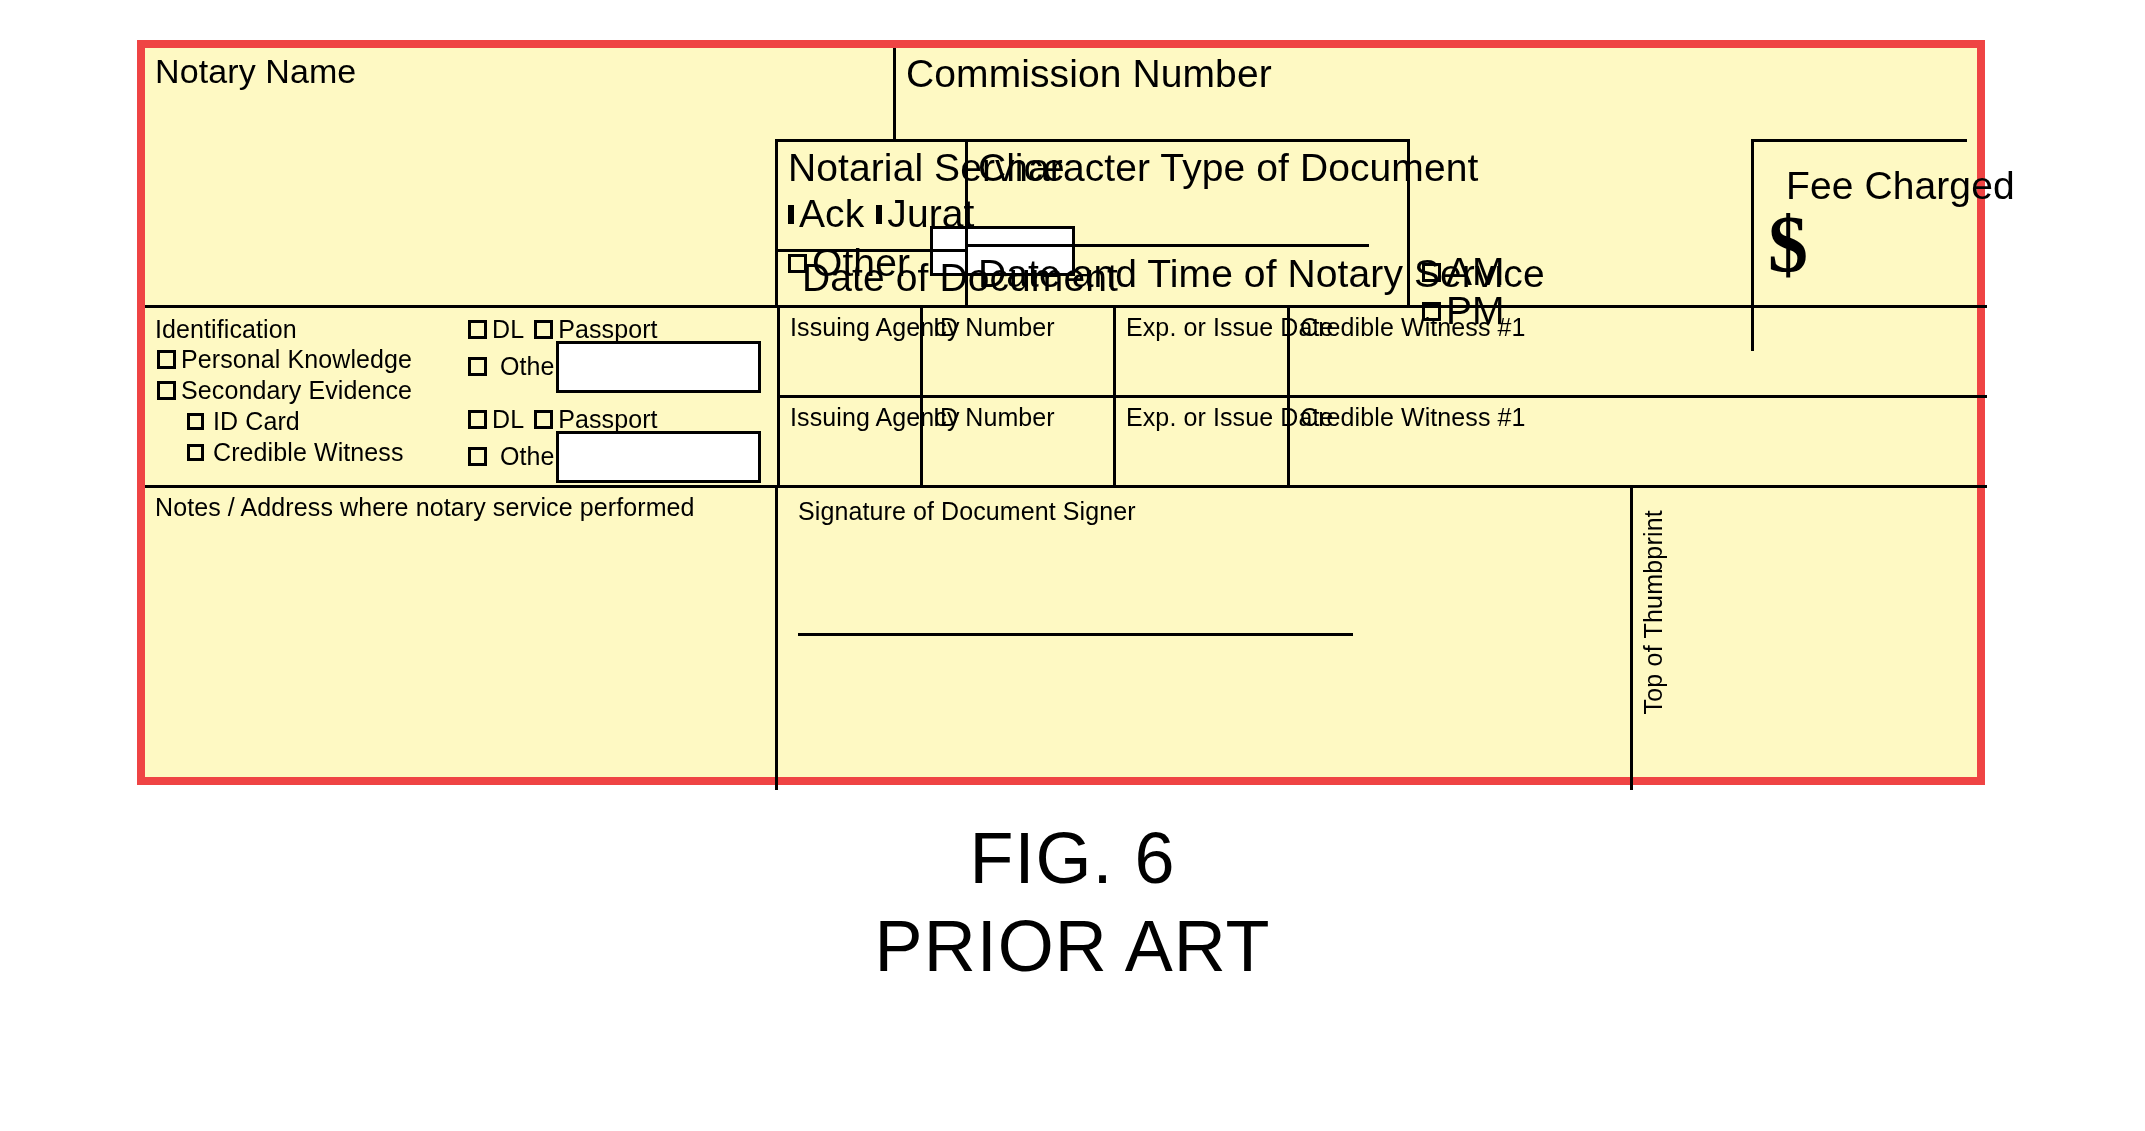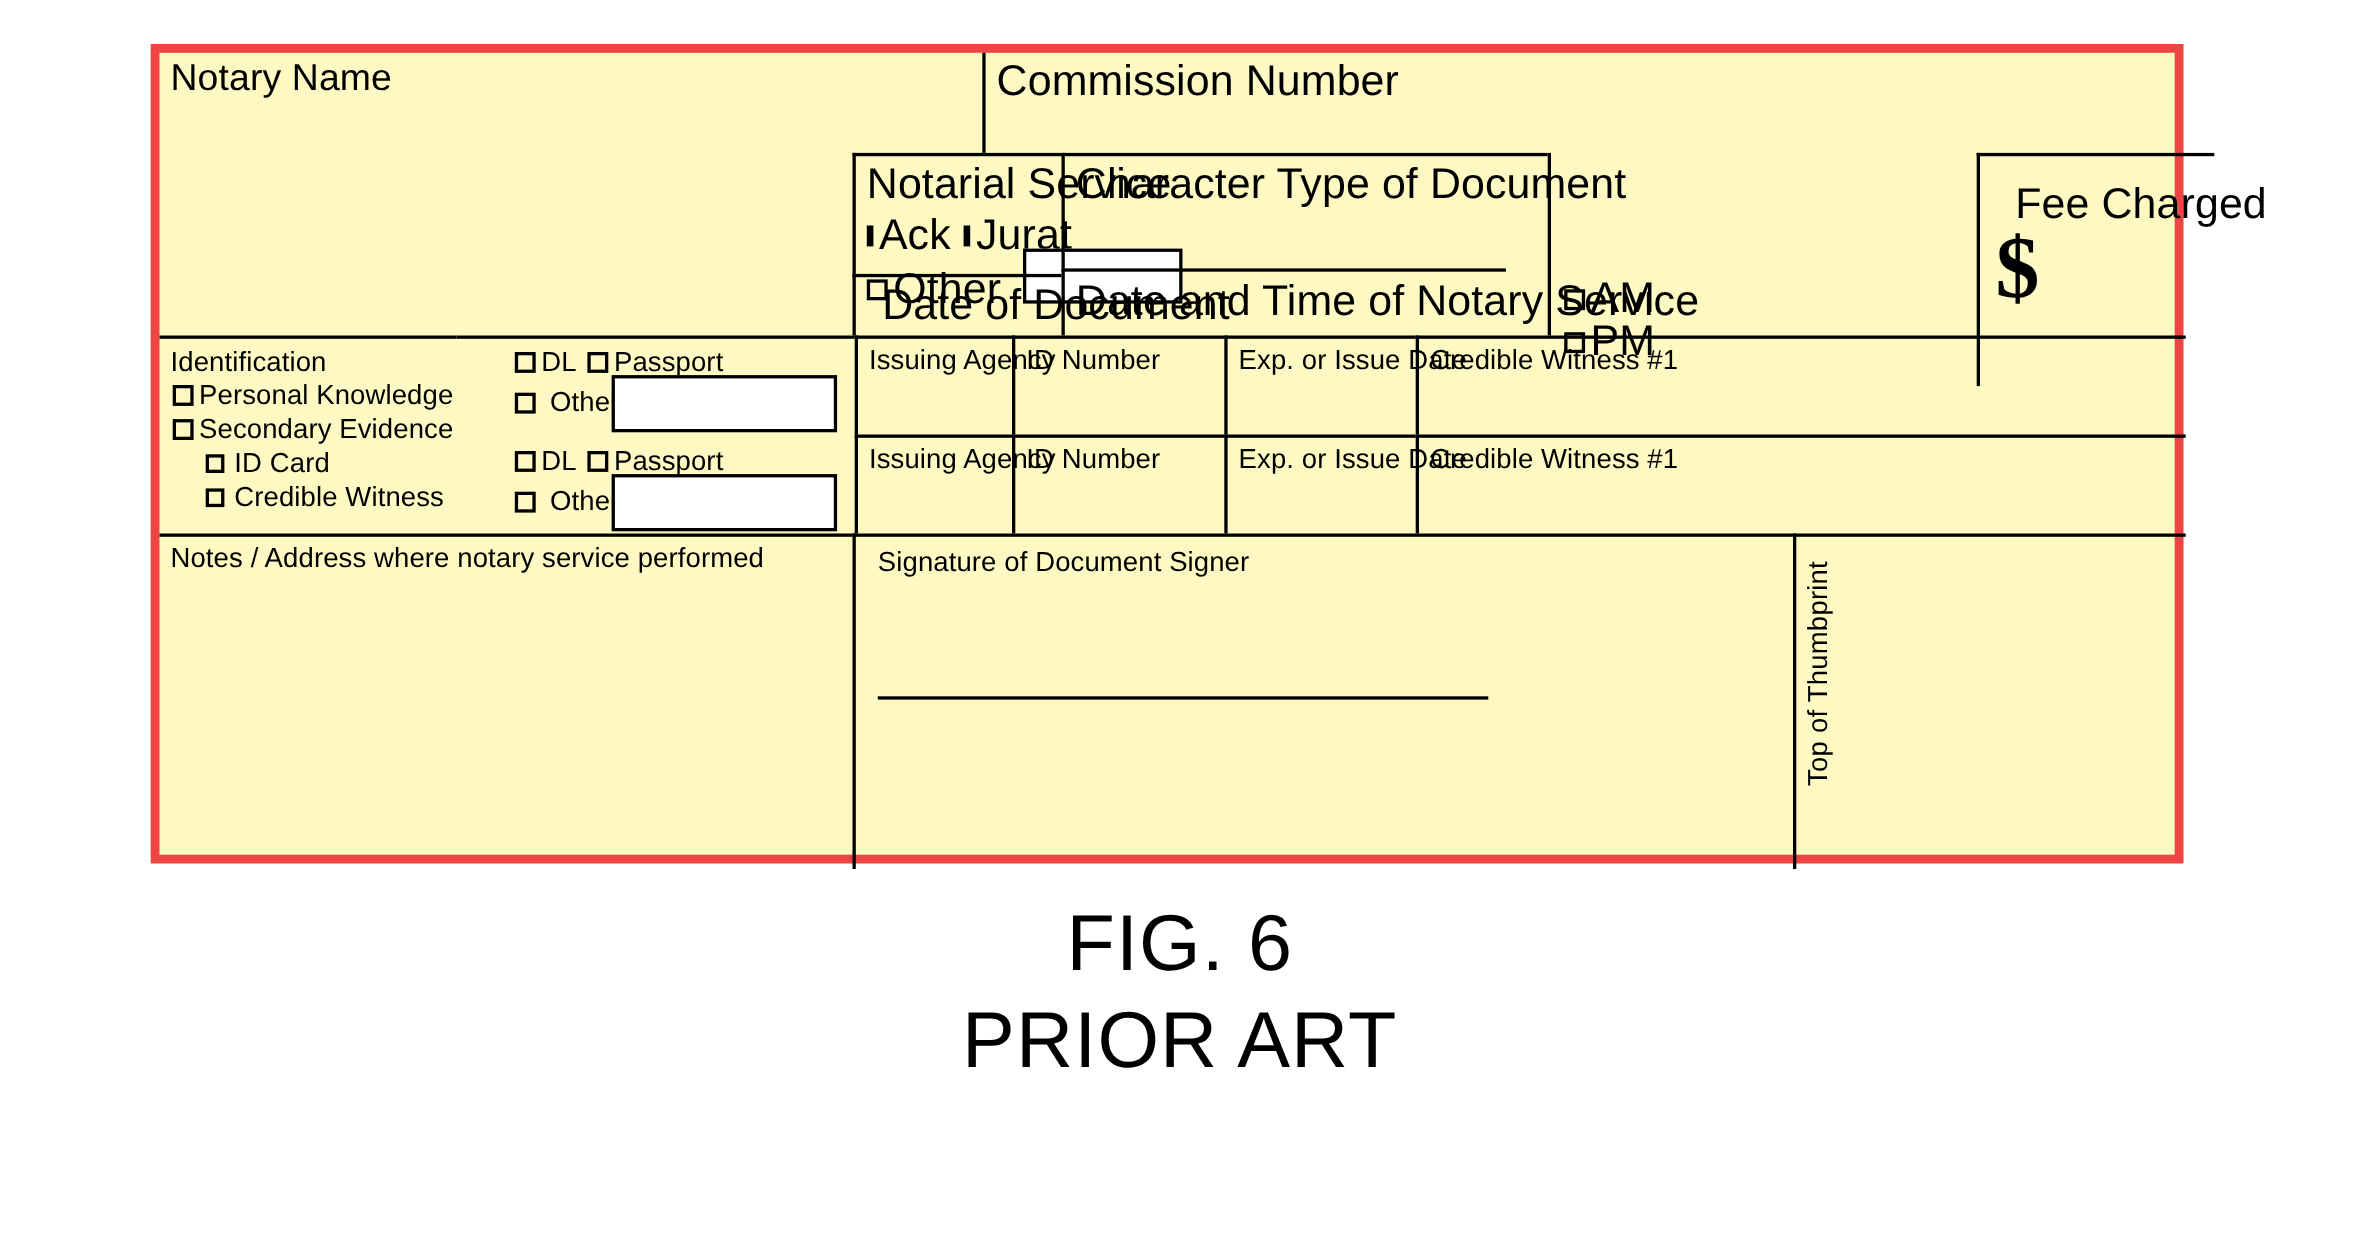--- a/index.html
+++ b/index.html
@@ -174,21 +174,21 @@
       <div class="ckrow" style="position:absolute; left:12px; top:113px;">
         <span class="cbox"></span>
         <span class="lbl lbl-md">AM</span>
       </div>
       <div class="ckrow" style="position:absolute; left:12px; top:152px;">
         <span class="cbox"></span>
         <span class="lbl lbl-md">PM</span>
       </div>
     </div>
 
-    <div class="cell bt bl" style="left:1652px; top:91px; width:216px; height:212px;">
+    <div class="cell bt bl" style="left:1606px; top:91px; width:216px; height:212px;">
       <span class="lbl lbl-md" style="position:absolute; left:32px; top:24px;">Fee Charged</span>
       <span class="dollar" style="left:14px; top:62px;">$</span>
       <span class="lbl lbl-md" style="position:absolute; left:70px; top:96px;"></span>
     </div>
 
     <div class="cell bt" style="left:0px; top:257px; width:270px; height:180px;">
       <div class="lbl" style="position:absolute; left:10px; top:8px;">Identification</div>
       <div class="ckrow" style="position:absolute; left:12px; top:38px;">
         <span class="cbox"></span>
         <span class="lbl">Personal Knowledge</span>

